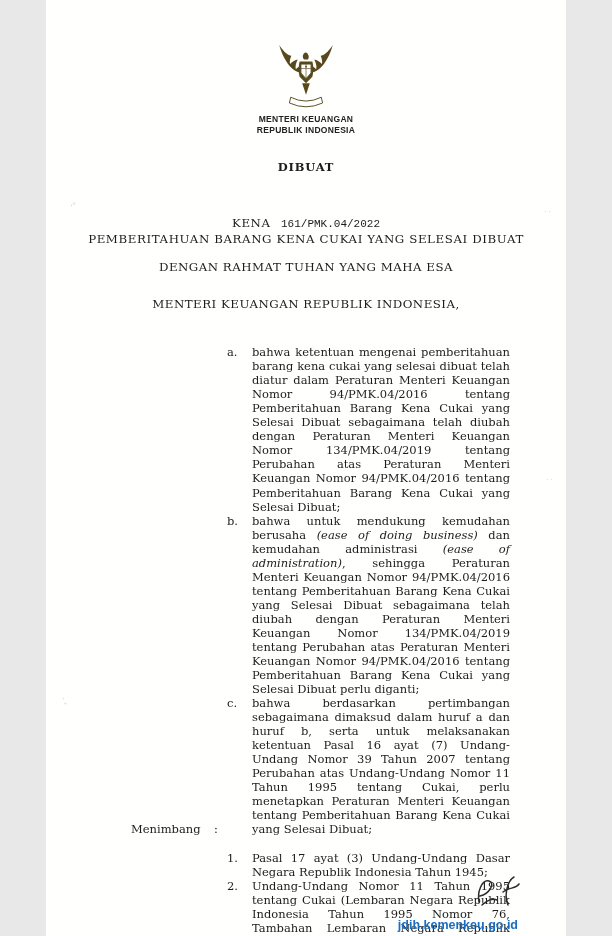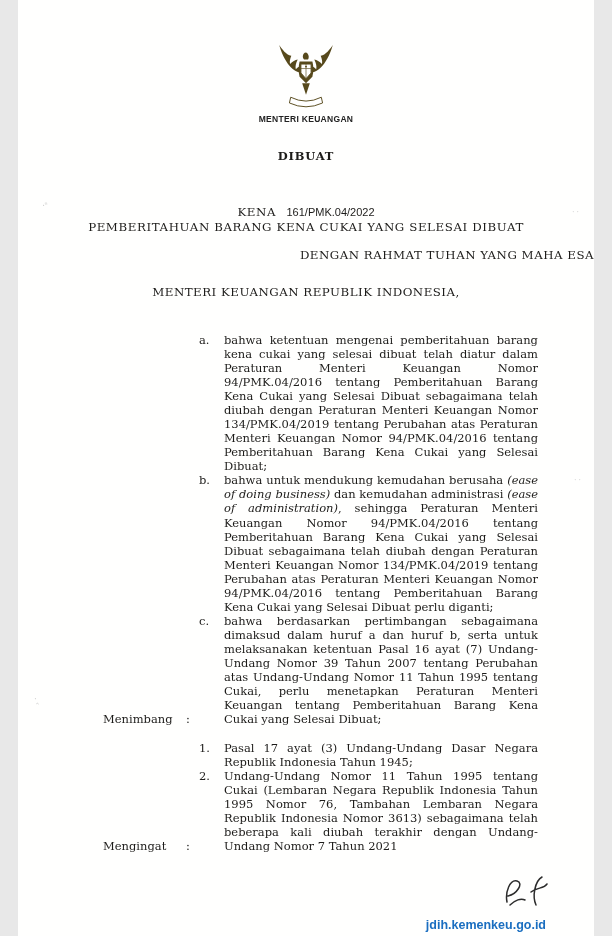--- a/index.html
+++ b/index.html
@@ -1,20 +1,20 @@
 <!DOCTYPE html>
 <html><head>
 <meta charset="utf-8">
 <title>PMK 161/PMK.04/2022</title>
 <style>
   * { margin:0; padding:0; box-sizing:border-box; }
   html,body { background:#e8e8e8; }
   .page {
     position:relative;
-    width:576px; height:936px;
+    width:520px; height:936px;
     margin:0 auto;
     background:#fffffe;
     color:#1d1c1a;
     font-family:"DejaVu Serif", serif;
     overflow:hidden;
   }
   .center { text-align:center; }
 
   .emblem { width:64px; margin:36px auto 4px auto; display:block; }
 
@@ -34,25 +34,25 @@
     letter-spacing:0.8px;
   }
 
   .titleblock {
     margin-top:42px;
     font-size:11.8px;
     line-height:1.24;
     letter-spacing:0.6px;
   }
   .mono {
-    font-family:Liberation Sans, sans-serif;
+    font-family:Liberation Mono, monospace;
     font-size:11px;
     letter-spacing:0;
   }
-  .invocation { margin-top:14px; font-size:11.8px; letter-spacing:0.5px;text-align:right; }
+  .invocation { margin-top:14px; font-size:11.8px; letter-spacing:0.5px; }
   .authority  { margin-top:23px; font-size:11.8px; letter-spacing:0.5px; }
 
   .docbody {
     margin:34px 56px 0 85px;
     font-size:11.5px;
     line-height:1.22;
   }
   .section { display:flex; align-items:flex-end; }
   .section + .section { margin-top:15px; }
   .clabel { width:83px; flex:0 0 83px; }
@@ -96,20 +96,21 @@
       <path d="M44 74 l6 18 l6 -18 z"></path>
     </g>
     <path d="M42 44 h16 v14 l-8 9 l-8 -9 z" fill="#fff" stroke="#57491c" stroke-width="1.5"></path>
     <path d="M50 44 v23 M42 51 h16" stroke="#57491c" stroke-width="1" fill="none"></path>
     <circle cx="50" cy="48" r="1.5" fill="#57491c"></circle>
     <path d="M26 96 q24 12 48 0 l2 9 q-26 12 -52 0 z" fill="#fff" stroke="#57491c" stroke-width="1.5"></path>
   </svg>
 
   <div class="letterhead center">
     <div>MENTERI KEUANGAN</div>
+    <div>REPUBLIK INDONESIA</div>
   </div>
 
   <div class="salinan center">DIBUAT</div>
 
   <div class="titleblock center">
     <div>
       <span>KENA</span>
       <span class="mono" style="margin-left:6px">161/PMK.04/2022</span>
     </div>
     <div>PEMBERITAHUAN BARANG KENA CUKAI YANG SELESAI DIBUAT</div>

